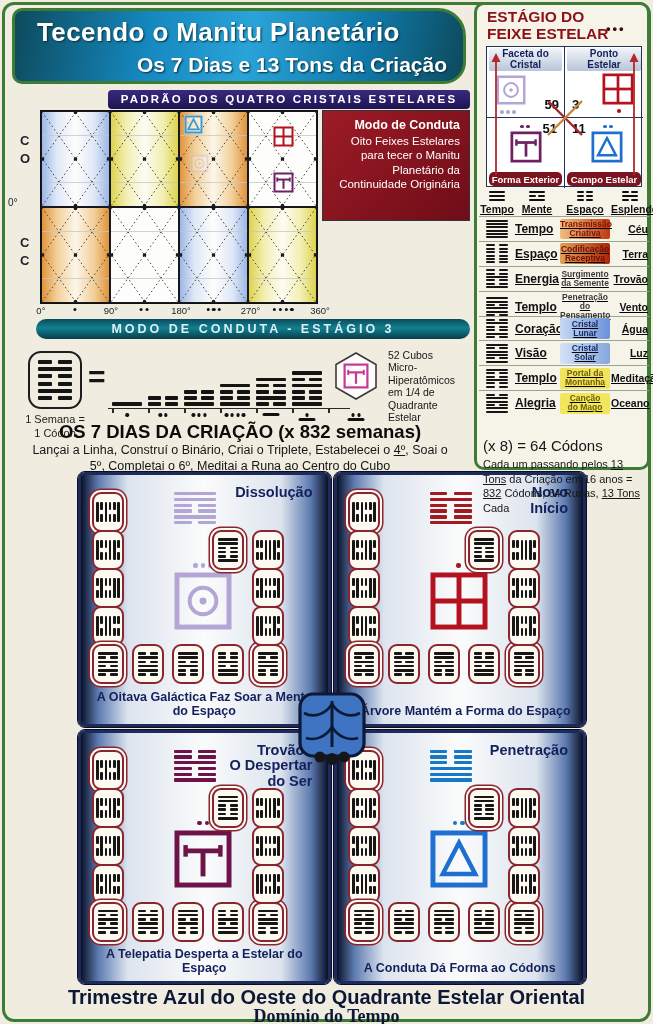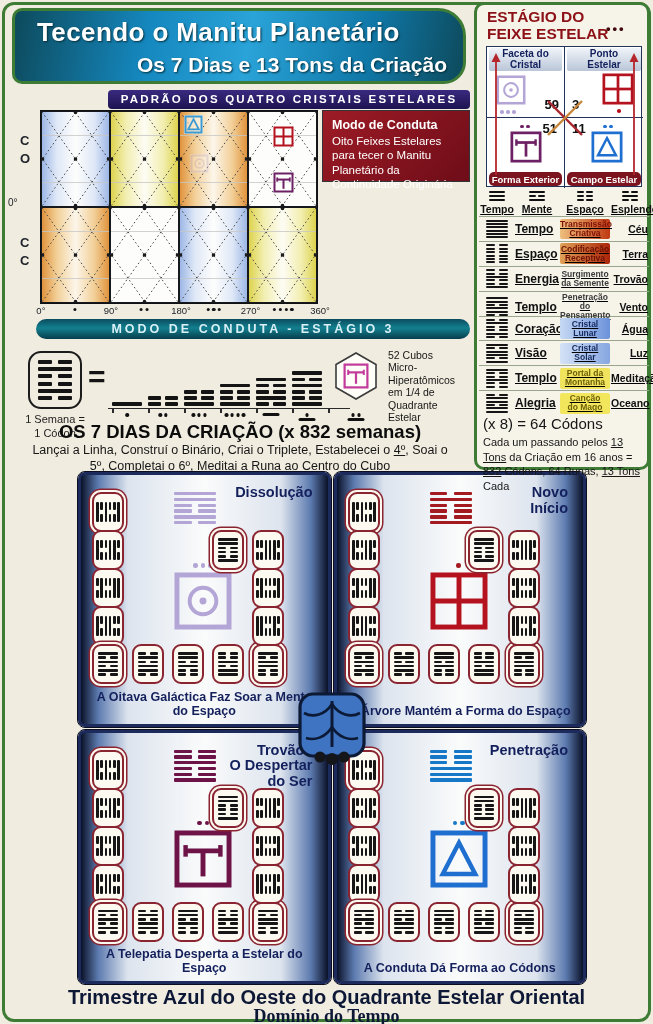--- a/index.html
+++ b/index.html
@@ -39,21 +39,21 @@
 
   .ylab{position:absolute;font-size:13px;font-weight:bold;color:#20242c;}
   #ylab-mid{font-size:10px;font-weight:normal;}
 
   #x-axis{position:absolute;left:40px;top:305px;width:278px;height:13px;}
   .xtick{position:absolute;top:0;font-size:9.5px;color:#20242c;transform:translateX(-40%);}
   .xdots{position:absolute;top:3px;display:flex;gap:2.5px;transform:translateX(-50%);}
   .xdot{width:3.2px;height:3.2px;border-radius:50%;background:#15161a;}
 
   
-  .mode-box{position:absolute;left:322px;width:148px;height:72px;padding:7px 9px;color:#fff;border:1.5px solid #33343a;}
+  .mode-box{position:absolute;left:322px;width:148px;height:111px;padding:7px 9px;color:#fff;border:1.5px solid #33343a;text-align:right;}
   #mode-red{top:110px;background:linear-gradient(135deg,#9d1b26,#6e0d18);}
   #mode-teal{top:208px;background:linear-gradient(135deg,#2d6678,#12343f);}
   .mode-title{font-size:12.5px;font-weight:bold;line-height:1.2;}
   .mode-body{font-size:11.5px;line-height:1.25;margin-top:1px;}
   .mode-title-inline{font-weight:bold;}
 
   #conduta-banner{position:absolute;left:36px;top:319px;width:434px;height:20px;border-radius:10px;
     background:linear-gradient(180deg,#0b4b5e,#12808f 45%,#083d4c);color:#d9f0f7;font-size:12.5px;
     font-weight:bold;letter-spacing:3px;text-align:center;line-height:20px;}
 
@@ -125,21 +125,21 @@
   #hdr-row{height:14px;font-size:10.5px;font-weight:bold;color:#101010;}
   .hdr-c{text-align:center;}
   .mrow{height:24.9px;border-top:1px solid #9aa58e;}
   .m-icon{display:flex;justify-content:center;}
   .m-name{font-size:12px;font-weight:bold;color:#101010;}
   .m-phrase{font-size:8.5px;font-weight:bold;text-align:center;line-height:1.05;border-radius:2px;
     padding:1.5px 0;margin:0 1px;}
   .m-result{font-size:10.5px;font-weight:bold;color:#101010;text-align:right;padding-right:1px;}
 
   #codons{position:absolute;left:483px;top:415px;width:162px;color:#161616;}
-  #codons-line1{font-size:15px;margin-bottom:3px;}
+  #codons-line1{font-size:15px;margin-bottom:3px;margin-top:22px;}
   #codons-body{font-size:11px;line-height:1.32;}
 
   .hexlines{display:flex;flex-direction:column;}
   .hexrow{display:flex;justify-content:space-between;}
   .hseg{height:100%;border-radius:1px;}
   .hseg.full{width:100%;}
   .hseg.half{width:42%;}
 </style>
 </head>
 <body>

